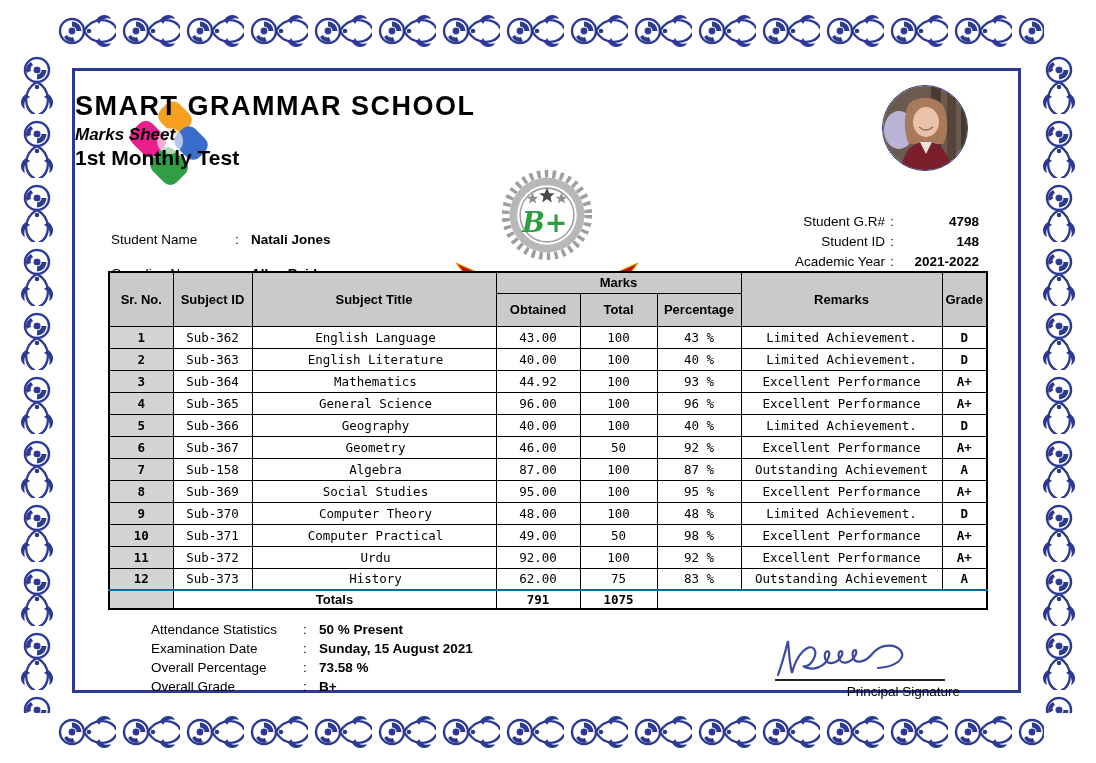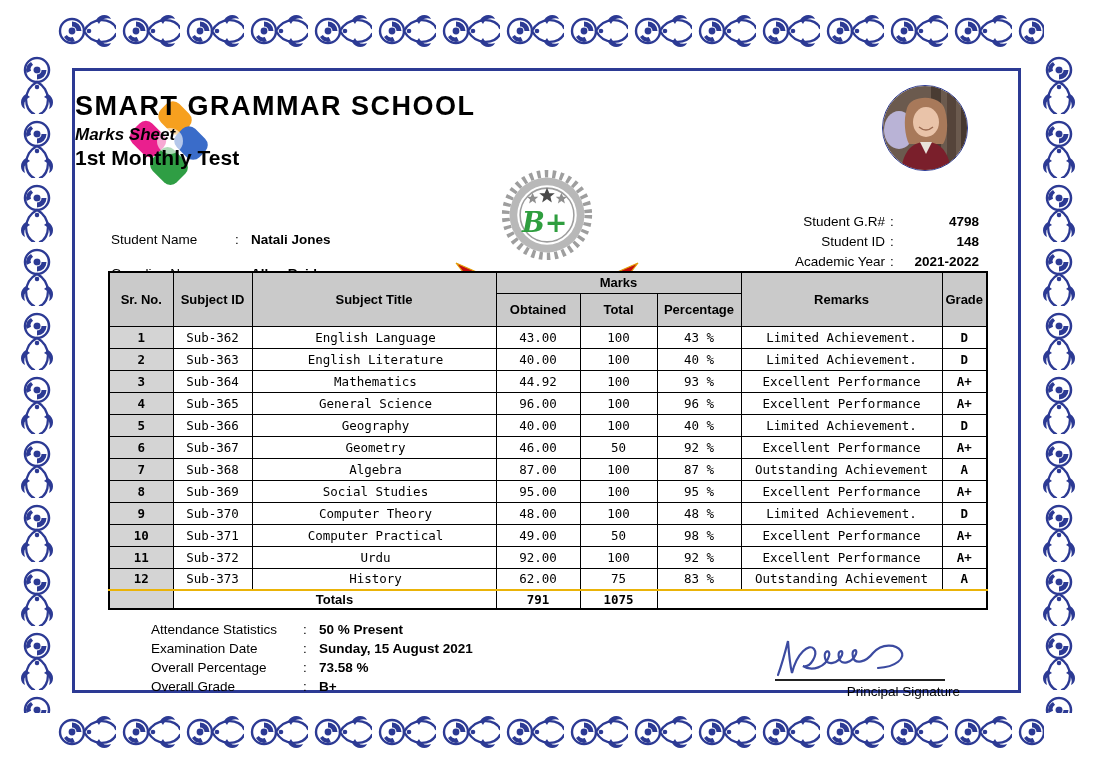--- a/index.html
+++ b/index.html
@@ -53,21 +53,21 @@
                  border-collapse:collapse; table-layout:fixed; border:2px solid #000; }
   .marks-table th { background:#cacaca; border:1px solid #000; font-size:13px;
                     font-weight:bold; padding:1px 2px; }
   .marks-table thead tr:first-child th { height:21px; }
   .marks-table thead tr:last-child  th { height:33px; }
   .marks-table td { border:1px solid #000; font-family:"DejaVu Sans Mono", monospace;
                     font-size:12.5px; height:22px; padding:0 3px; text-align:center; color:#000; }
   .c-sr    { background:#d4d4d4; font-weight:bold; }
   .c-title { text-align:left; padding-left:6px !important; }
   .c-grade { font-weight:bold; }
-  .marks-table tfoot td { font-weight:bold; border-top:2px solid #eab308; height:19px; }
+  .marks-table tfoot td { font-weight:bold; border-top:2px solid #0369a1; height:19px; }
   .totals-label { font-family:"Liberation Sans", sans-serif !important; font-size:13px !important; }
 
   .footer-stats { position:absolute; left:76px; top:549px; font-size:13.5px; }
   .footer-stats .row { display:flex; line-height:19px; }
   .footer-stats .lbl { width:152px; }
   .footer-stats .col { width:16px; }
   .footer-stats .val { font-weight:bold; }
 
   .signature { position:absolute; right:58px; top:564px; width:200px; text-align:right; }
   .sig-line { border-bottom:2px solid #222; width:170px; margin:0 auto; margin-top:-6px; }
@@ -348,21 +348,21 @@
             <td>Sub-367</td>
             <td class="c-title">Geometry</td>
             <td>46.00</td>
             <td>50</td>
             <td>92 %</td>
             <td>Excellent Performance</td>
             <td class="c-grade">A+</td>
           </tr>
           <tr>
             <td class="c-sr">7</td>
-            <td>Sub-368</td>
+            <td>Sub-158</td>
             <td class="c-title">Algebra</td>
             <td>87.00</td>
             <td>100</td>
             <td>87 %</td>
             <td>Outstanding Achievement</td>
             <td class="c-grade">A</td>
           </tr>
           <tr>
             <td class="c-sr">8</td>
             <td>Sub-369</td>

